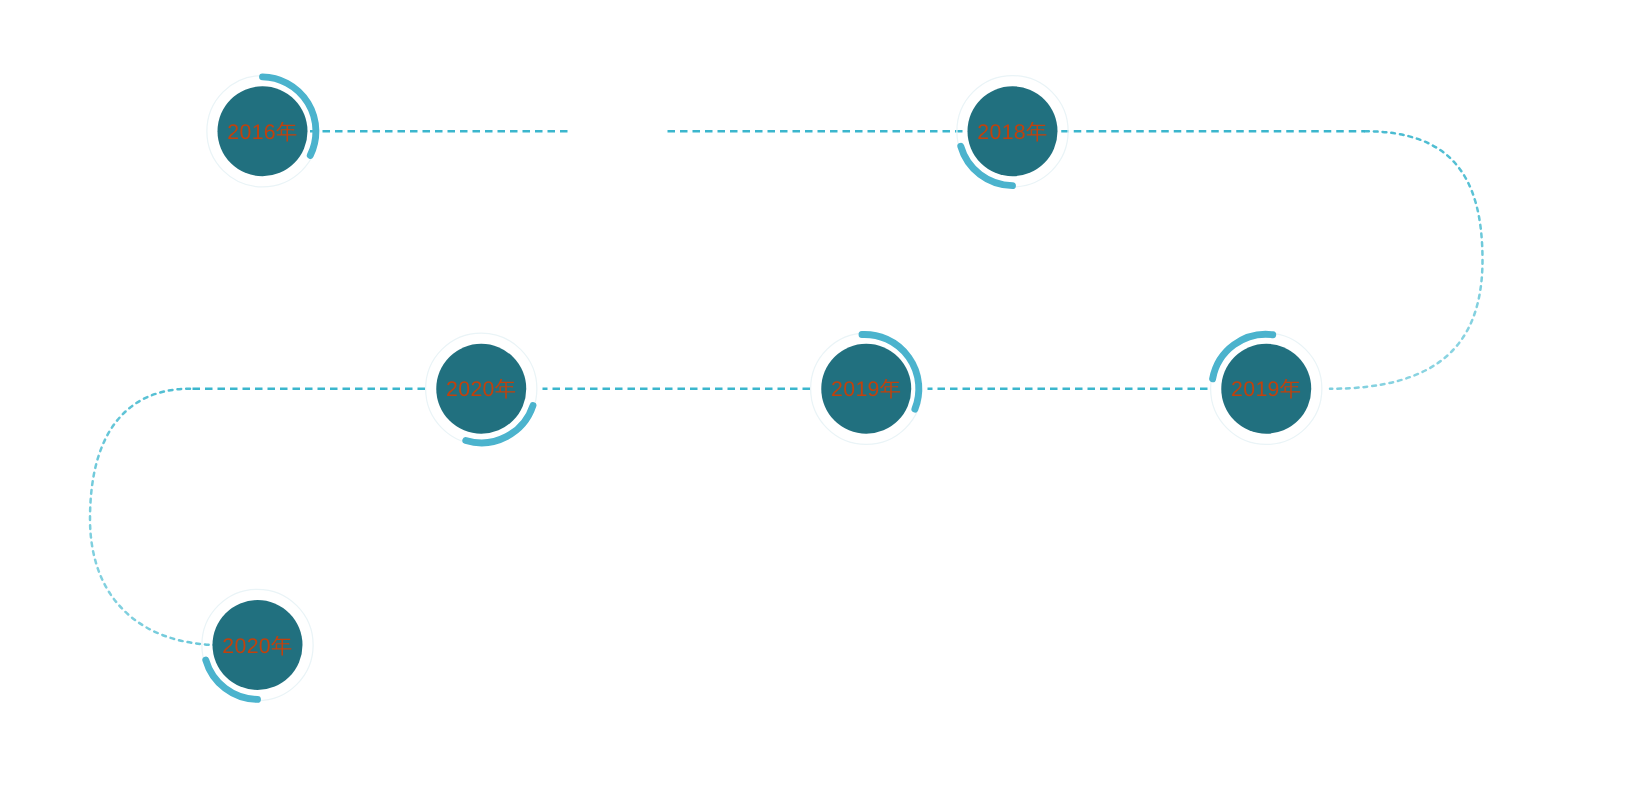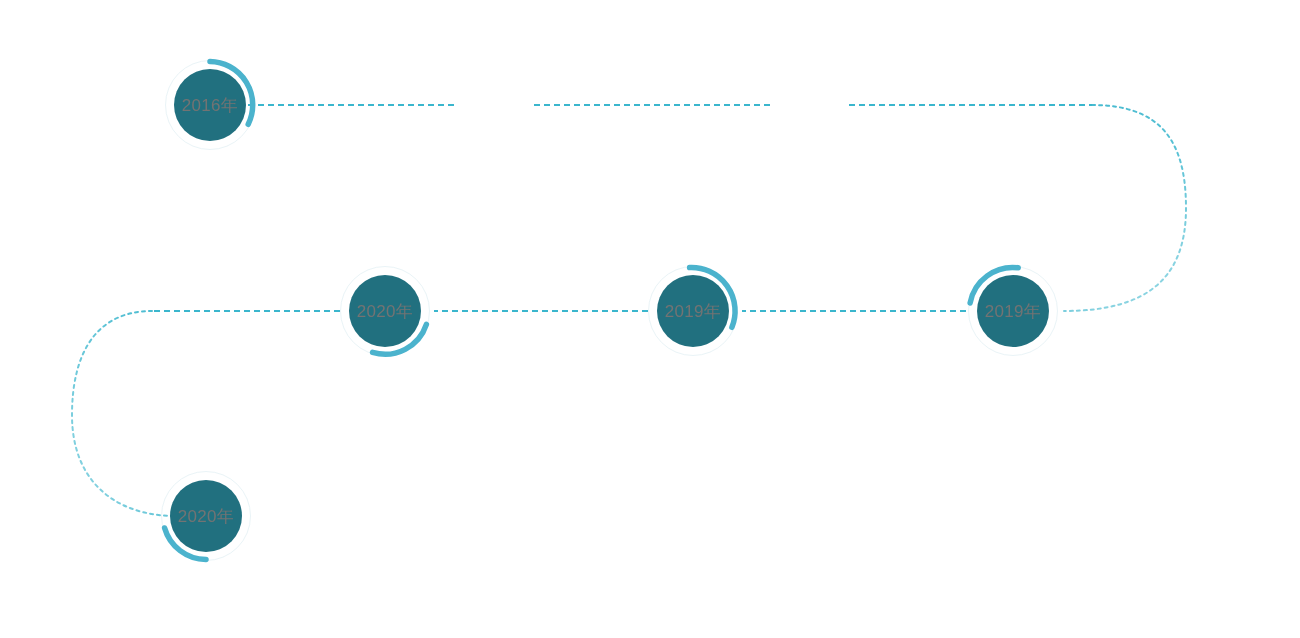--- a/index.html
+++ b/index.html
@@ -53,21 +53,21 @@
   }
   .node-label {
     position: absolute;
     left: 0;
     top: 0;
     width: 96px;
     height: 96px;
     display: flex;
     align-items: center;
     justify-content: center;
-    color: #737373;
+    color: #c2410c;
     font-size: 17px;
     letter-spacing: 0.3px;
     line-height: 1;
     white-space: nowrap;
     font-family: "Liberation Sans", "DejaVu Sans", sans-serif;
   }
   .node-arc {
     position: absolute;
     left: 0;
     top: 0;
@@ -124,20 +124,28 @@
   <div class="node" style="left:210px; top:105px;">
     <div class="node-ring"></div>
     <svg class="node-arc" viewBox="0 0 96 96">
       <path d="M 48 4.5 A 43.5 43.5 0 0 1 86.2 67.3" fill="none" stroke="#4bb3cd" stroke-width="5.5" stroke-linecap="round"></path>
     </svg>
     <div class="node-disc"></div>
     <div class="node-label">2016年</div>
   </div>
 
 
+  <div class="node" style="left:810px; top:105px;">
+    <div class="node-ring"></div>
+    <svg class="node-arc" viewBox="0 0 96 96">
+      <path d="M 48 91.5 A 43.5 43.5 0 0 1 6.6 60.0" fill="none" stroke="#4bb3cd" stroke-width="5.5" stroke-linecap="round"></path>
+    </svg>
+    <div class="node-disc"></div>
+    <div class="node-label">2018年</div>
+  </div>
 
   <div class="node" style="left:1013px; top:311px;">
     <div class="node-ring"></div>
     <svg class="node-arc" viewBox="0 0 96 96">
       <path d="M 5.1 40.0 A 43.5 43.5 0 0 1 53.2 4.8" fill="none" stroke="#4bb3cd" stroke-width="5.5" stroke-linecap="round"></path>
     </svg>
     <div class="node-disc"></div>
     <div class="node-label">2019年</div>
   </div>
 

